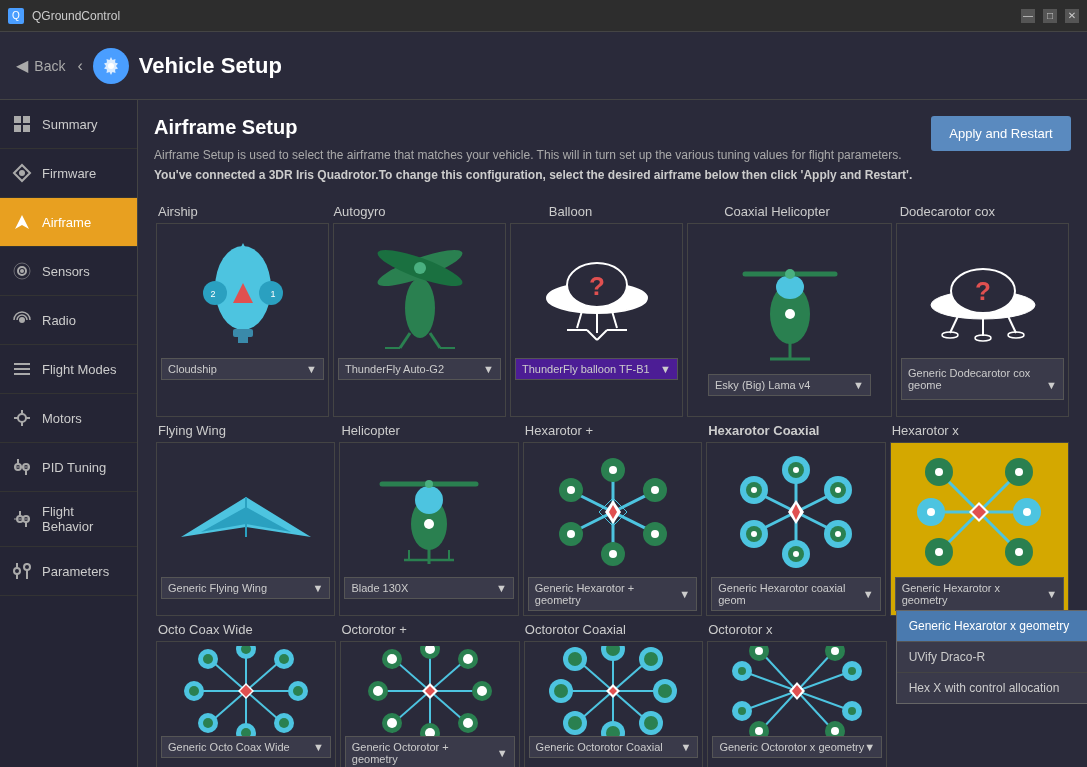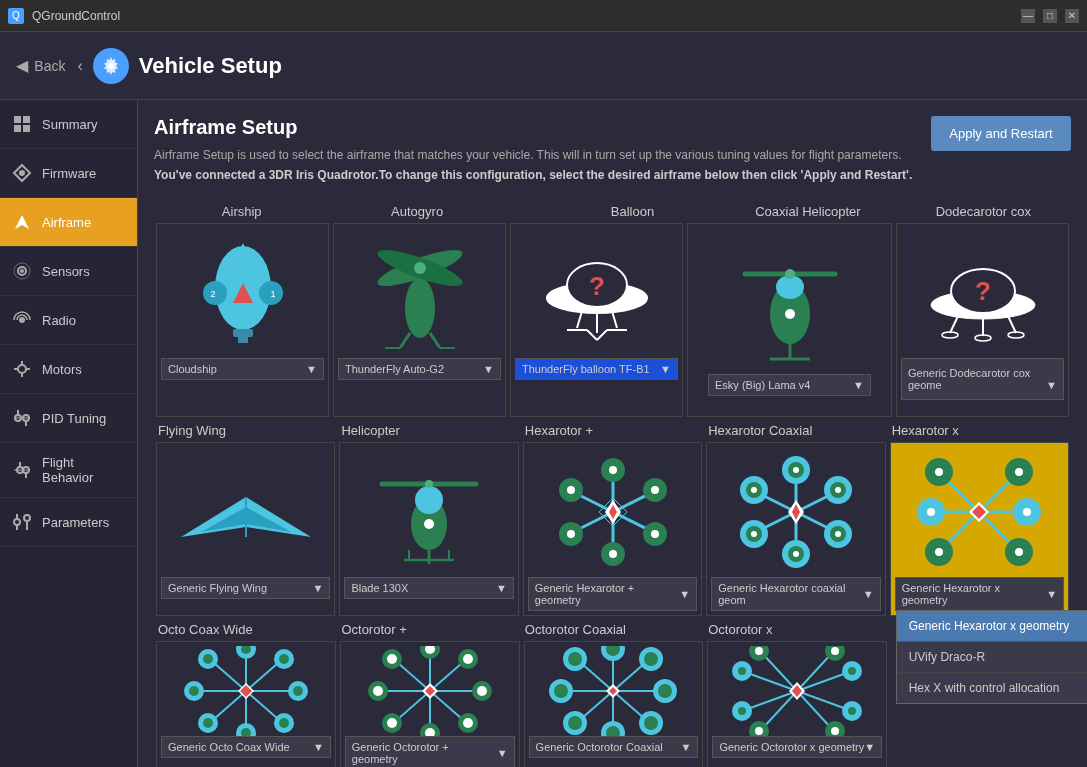--- a/index.html
+++ b/index.html
@@ -169,20 +169,30 @@
           <svg width="20" height="20" viewBox="0 0 20 20">
             <circle cx="10" cy="10" r="3" fill="#aaa"></circle>
             <path d="M5 10 A5 5 0 0 1 15 10" fill="none" stroke="#aaa" stroke-width="1.5"></path>
             <path d="M2 10 A8 8 0 0 1 18 10" fill="none" stroke="#aaa" stroke-width="1.5"></path>
           </svg>
         </div>
         <span>Radio</span>
       </div>
       <div class="sidebar-item">
         <div class="sidebar-icon">
+          <svg width="20" height="14" viewBox="0 0 20 14">
+            <line x1="2" y1="2" x2="18" y2="2" stroke="#aaa" stroke-width="2"></line>
+            <line x1="2" y1="7" x2="18" y2="7" stroke="#aaa" stroke-width="2"></line>
+            <line x1="2" y1="12" x2="18" y2="12" stroke="#aaa" stroke-width="2"></line>
+          </svg>
+        </div>
+        <span>Flight Modes</span>
+      </div>
+      <div class="sidebar-item">
+        <div class="sidebar-icon">
           <svg width="20" height="20" viewBox="0 0 20 20">
             <circle cx="10" cy="10" r="4" fill="none" stroke="#aaa" stroke-width="2"></circle>
             <line x1="10" y1="2" x2="10" y2="6" stroke="#aaa" stroke-width="2"></line>
             <line x1="10" y1="14" x2="10" y2="18" stroke="#aaa" stroke-width="2"></line>
             <line x1="2" y1="10" x2="6" y2="10" stroke="#aaa" stroke-width="2"></line>
             <line x1="14" y1="10" x2="18" y2="10" stroke="#aaa" stroke-width="2"></line>
           </svg>
         </div>
         <span>Motors</span>
       </div>
@@ -230,21 +240,21 @@
 
         <div style="display:flex; justify-content:space-between; align-items:flex-start; margin-bottom:10px;">
           <div>
             <div class="page-title">Airframe Setup</div>
             <div class="page-desc desc-block">Airframe Setup is used to select the airframe that matches your vehicle. This will in turn set up the various tuning values for flight parameters.</div>
             <div class="page-desc-bold">You've connected a 3DR Iris Quadrotor.To change this configuration, select the desired airframe below then click 'Apply and Restart'.</div>
           </div>
           <button class="apply-btn" style="white-space:nowrap; min-width:140px;">Apply and Restart</button>
         </div>
 
-        <div style="display:flex; margin-bottom:2px;text-align:center;">
+        <div style="display:flex; margin-bottom:2px;">
           <div style="flex:1; font-size:13px; color:#ccc; padding:0 4px;">Airship</div>
           <div style="flex:1; font-size:13px; color:#ccc; padding:0 4px;">Autogyro</div>
           <div style="flex:1; font-size:13px; color:#ccc; padding:0 4px;margin-left:40px;">Balloon</div>
           <div style="flex:1; font-size:13px; color:#ccc; padding:0 4px;">Coaxial Helicopter</div>
           <div style="flex:1; font-size:13px; color:#ccc; padding:0 4px;">Dodecarotor cox</div>
         </div>
 
         <div style="display:flex; margin-bottom:4px;">
 
           <div style="flex:1; margin:2px; border:1px solid #444; background:#2a2a3a; padding:4px;">
@@ -307,21 +317,21 @@
                 <line x1="40" y1="78" x2="35" y2="95" stroke="white" stroke-width="2"></line>
                 <line x1="70" y1="78" x2="75" y2="95" stroke="white" stroke-width="2"></line>
                 <line x1="55" y1="80" x2="55" y2="100" stroke="white" stroke-width="2"></line>
 
                 <line x1="25" y1="97" x2="45" y2="97" stroke="white" stroke-width="2"></line>
                 <line x1="65" y1="97" x2="85" y2="97" stroke="white" stroke-width="2"></line>
                 <line x1="45" y1="97" x2="55" y2="107" stroke="white" stroke-width="2"></line>
                 <line x1="65" y1="97" x2="55" y2="107" stroke="white" stroke-width="2"></line>
               </svg>
             </div>
-            <div style="display:flex; justify-content:space-between; align-items:center; background:#1d4ed8; border:1px solid #555; padding:4px 6px; font-size:11px; color:#ccc; cursor:pointer;">
+            <div style="display:flex; justify-content:space-between; align-items:center; background:#4c1d95; border:1px solid #555; padding:4px 6px; font-size:11px; color:#ccc; cursor:pointer;">
               <span>ThunderFly balloon TF-B1</span>
               <span>▼</span>
             </div>
           </div>
 
           <div style="flex:1; margin:2px; border:1px solid #444; background:#2a2a3a; padding:20px;">
             <div style="display:flex; justify-content:center; height:130px; align-items:center;">
               <svg width="110" height="120" viewBox="0 0 110 120">
 
                 <ellipse cx="55" cy="65" rx="20" ry="30" fill="#2a8050"></ellipse>
@@ -365,21 +375,21 @@
               <span>Generic Dodecarotor cox geome</span>
               <span>▼</span>
             </div>
           </div>
         </div>
 
         <div style="display:flex; margin-bottom:2px; margin-top:4px;">
           <div style="flex:1; font-size:13px; color:#ccc; padding:0 4px;">Flying Wing</div>
           <div style="flex:1; font-size:13px; color:#ccc; padding:0 4px;">Helicopter</div>
           <div style="flex:1; font-size:13px; color:#ccc; padding:0 4px;">Hexarotor +</div>
-          <div style="flex:1; font-size:13px; color:#ccc; padding:0 4px;">Hexarotor Coaxial</div>
+          <div style="flex:1; font-size:13px; color:#ccc; padding:0 4px;font-weight:bold;">Hexarotor Coaxial</div>
           <div style="flex:1; font-size:13px; color:#ccc; padding:0 4px;">Hexarotor x</div>
         </div>
 
         <div style="display:flex; margin-bottom:4px;">
 
           <div style="flex:1; margin:2px; border:1px solid #444; background:#2a2a3a; padding:4px;">
             <div style="display:flex; justify-content:center; height:130px; align-items:center;">
               <svg width="130" height="80" viewBox="0 0 130 80">
 
                 <polygon points="65,25 130,65 65,55 0,65" fill="#4dc4e0"></polygon>

